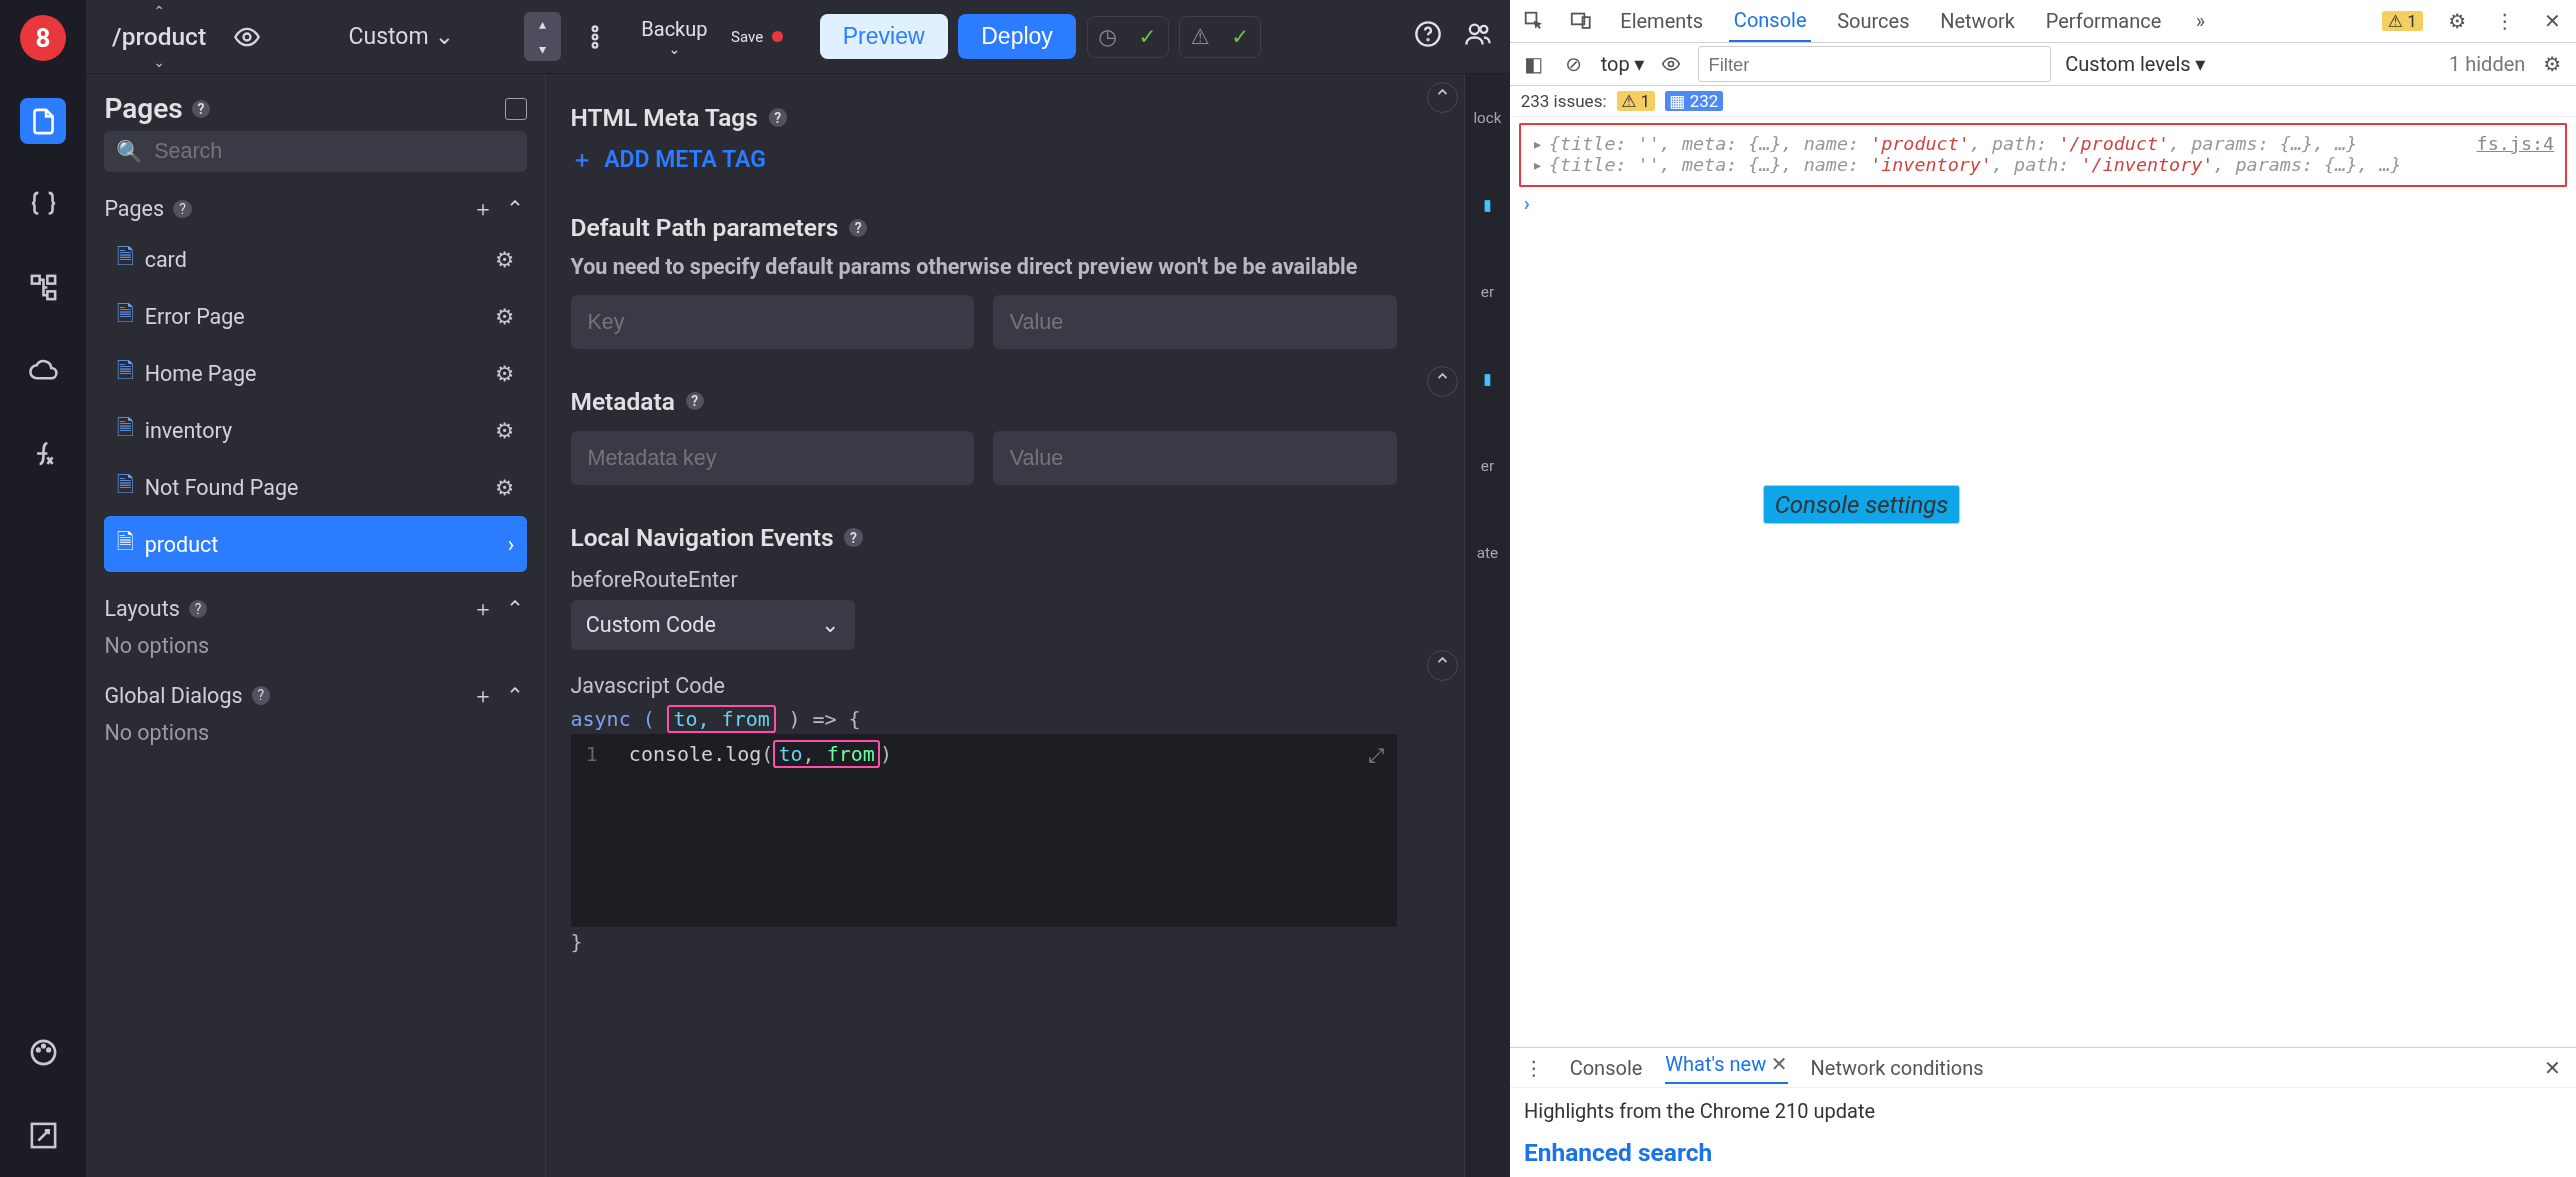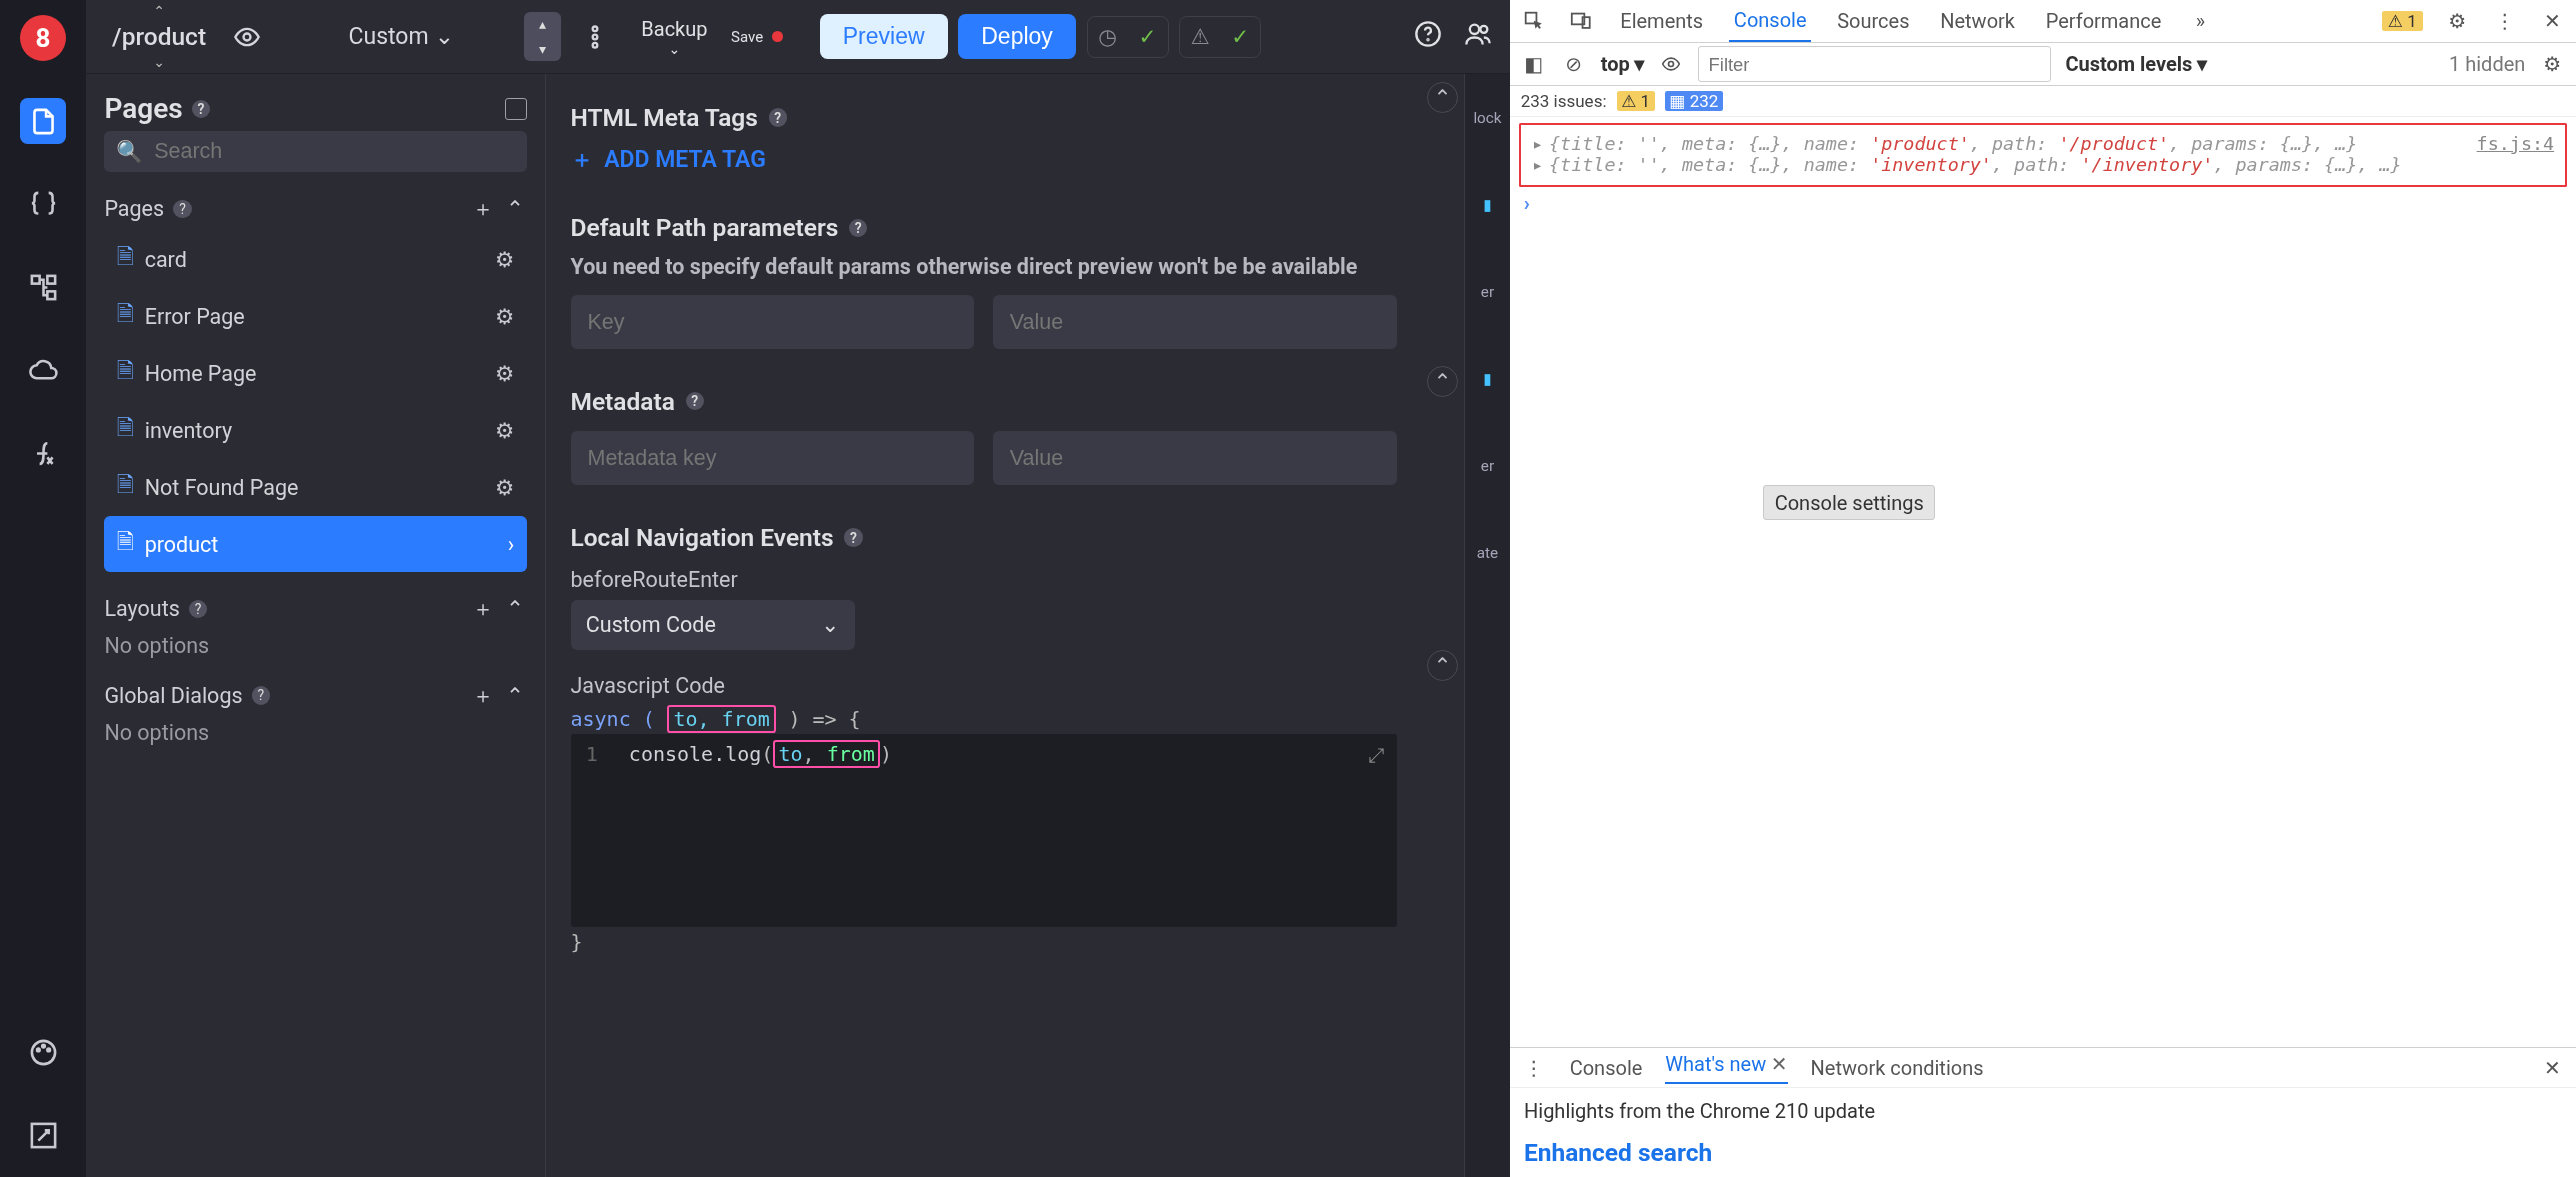--- a/index.html
+++ b/index.html
@@ -129,35 +129,35 @@
 
   
   .devtools{flex:1;background:#fff;color:#333;display:flex;flex-direction:column;font-size:20px;}
   .dt-tabs{height:43px;display:flex;align-items:center;gap:21.5px;padding:0 10.7px;border-bottom:0.8px solid #d0d0d0;}
   .dt-tab{padding:7.7px 4.6px;color:#555;}
   .dt-tab.active{color:#1a73e8;border-bottom:2.3px solid #1a73e8;}
   .dt-tabs .spacer{flex:1;}
   .dt-badge{background:#f5ce62;color:#333;padding:0 6.1px;border-radius:2.3px;font-size:17px;}
   .dt-ic{color:#555;width:26px;height:26px;display:flex;align-items:center;justify-content:center;}
   .dt-toolbar{height:43px;display:flex;align-items:center;gap:14px;padding:0 10.7px;border-bottom:0.8px solid #d0d0d0;}
-  .dt-select{display:flex;align-items:flex-end;gap:4.6px;font-weight:bold;}
+  .dt-select{display:flex;align-items:flex-end;gap:4.6px;}
   .dt-filter{flex:0 0 353px;border:0.8px solid #ccc;border-radius:3.1px;padding:4.6px 9.2px;}
   .dt-filter input{border:none;outline:none;font-size:18.4px;width:100%;}
   .dt-issues{height:31px;display:flex;align-items:center;gap:10px;padding:0 10.7px;border-bottom:0.8px solid #eee;font-size:17px;color:#444;}
   .dt-issues .ybox{background:#f5ce62;color:#333;padding:0 4.6px;border-radius:2.3px;}
   .dt-issues .bbox{background:#4f8af4;color:#fff;padding:0 4.6px;border-radius:2.3px;}
   .dt-console{flex:1;position:relative;padding:6.1px 9.2px;}
   .log-wrap{border:2.3px solid #e8373d;border-radius:1.5px;padding:7.7px 10.7px 10.7px 10.7px;font-family:Menlo,Consolas,monospace;font-size:18.4px;font-style:italic;color:#666;}
   .log-row{display:flex;align-items:flex-start;gap:6.1px;}
   .tri{color:#888;font-style:normal;}
   .log-k{color:#979799;}
   .log-s{color:#d2433f;}
   .log-src{margin-left:auto;color:#888;text-decoration:underline;font-style:normal;}
   .prompt{color:#4f8af4;font-weight:700;padding:3.1px 4.6px;}
-  .tooltip{position:absolute;left:253px;top:368px;background:#e5e5e5;border:0.8px solid #c9c9c9;border-radius:3.1px;padding:4.6px 10.7px;font-size:20px;color:#333;}
+  .tooltip{position:absolute;left:253px;top:368px;background:#0ea5e9;border:0.8px solid #c9c9c9;border-radius:3.1px;padding:4.6px 10.7px;font-size:24px;color:#333;font-style:italic;}
   .dt-bottom-tabs{height:40px;border-top:0.8px solid #d0d0d0;display:flex;align-items:center;gap:23px;padding:0 10.7px;}
   .dt-bottom-tab{color:#555;}
   .dt-bottom-tab.active{color:#1a73e8;border-bottom:2.3px solid #1a73e8;padding-bottom:6.1px;}
   .dt-whatsnew{padding:10.7px 14px;border-top:0.8px solid #eee;}
   .dt-whatsnew h4{color:#1a73e8;font-size:24.5px;font-weight:700;margin-top:15.3px;}
   .dt-close-x{margin-left:4.6px;color:#666;}
 </style>
 </head>
 <body>
 

